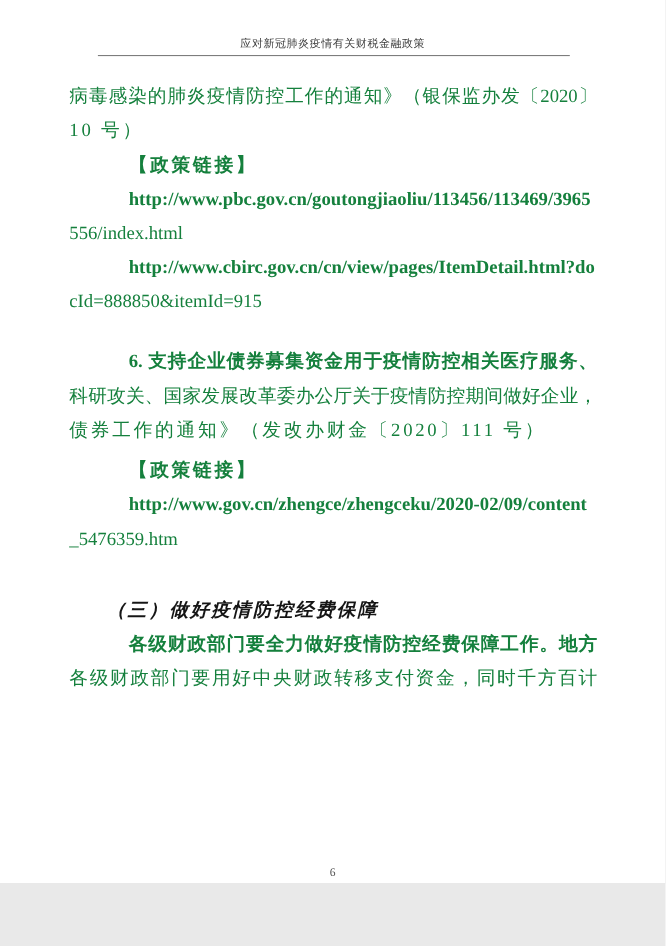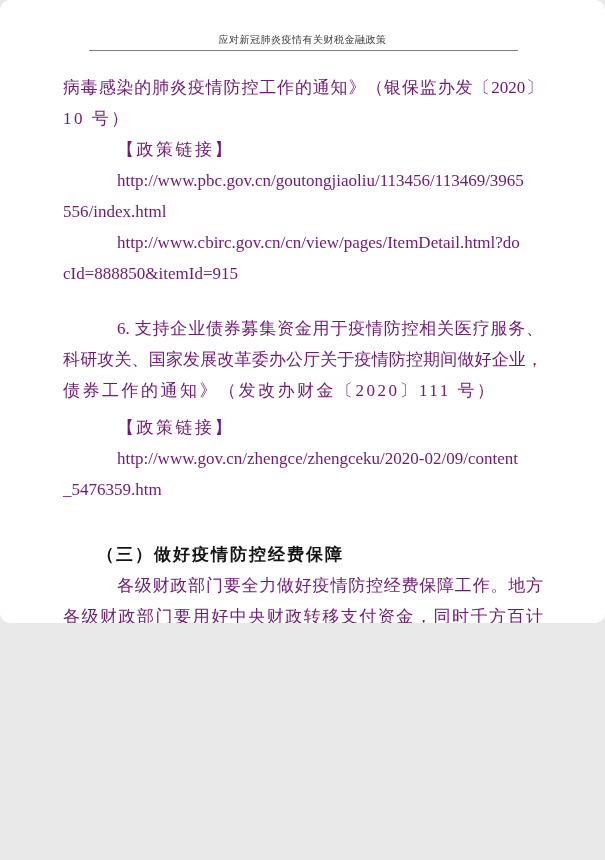--- a/index.html
+++ b/index.html
@@ -1,26 +1,25 @@
 <!DOCTYPE html>
 <html><head>
 <meta charset="utf-8">
 <style>
   * { margin: 0; padding: 0; box-sizing: border-box; }
   html, body { background: #e9e9e9; }
   .page {
     position: relative;
     width: 605px;
-    height: 623px;
+    height: 803px;
     margin: 0 auto;
     background: #ffffff;
     font-family: "Liberation Serif", "DejaVu Serif", serif;
     color: #1d1d1d;
     overflow: hidden;
-    border-radius: 10px;
   }
   .header-title {
     position: absolute;
     top: 33px;
     left: 0;
     width: 100%;
     text-align: center;
     font-size: 10px;
     letter-spacing: 0.5px;
     color: #3a3a3a;
@@ -36,36 +35,36 @@
   .body-text {
     position: absolute;
     top: 72px;
     left: 63px;
     width: 480px;
   }
   .line {
     font-size: 17px;
     line-height: 31px;
     height: 31px;
-    color: #701a75;
+    color: #15803d;
   }
   .cjk { letter-spacing: 2.5px; white-space: nowrap; }
   .url { letter-spacing: 0; white-space: nowrap; }
   .stretch {
     letter-spacing: normal;
     white-space: normal;
     text-align: justify;
     text-align-last: justify;
     text-justify: inter-character;
   }
-  .indent { padding-left: 54px; }
+  .indent { padding-left: 54px; font-weight: bold; }
   .indent-sm { padding-left: 34px; }
   .gap-large { margin-top: 24px; }
   .gap-small { margin-top: 6px; }
-  .gap-medium { margin-top: 34px; }
+  .gap-medium { margin-top: 34px; font-style: italic; }
   .heading {
     font-weight: 700;
     letter-spacing: 2px;
     white-space: nowrap;
     color: #151515;
   }
   .page-number {
     position: absolute;
     top: 788px;
     left: 0;

